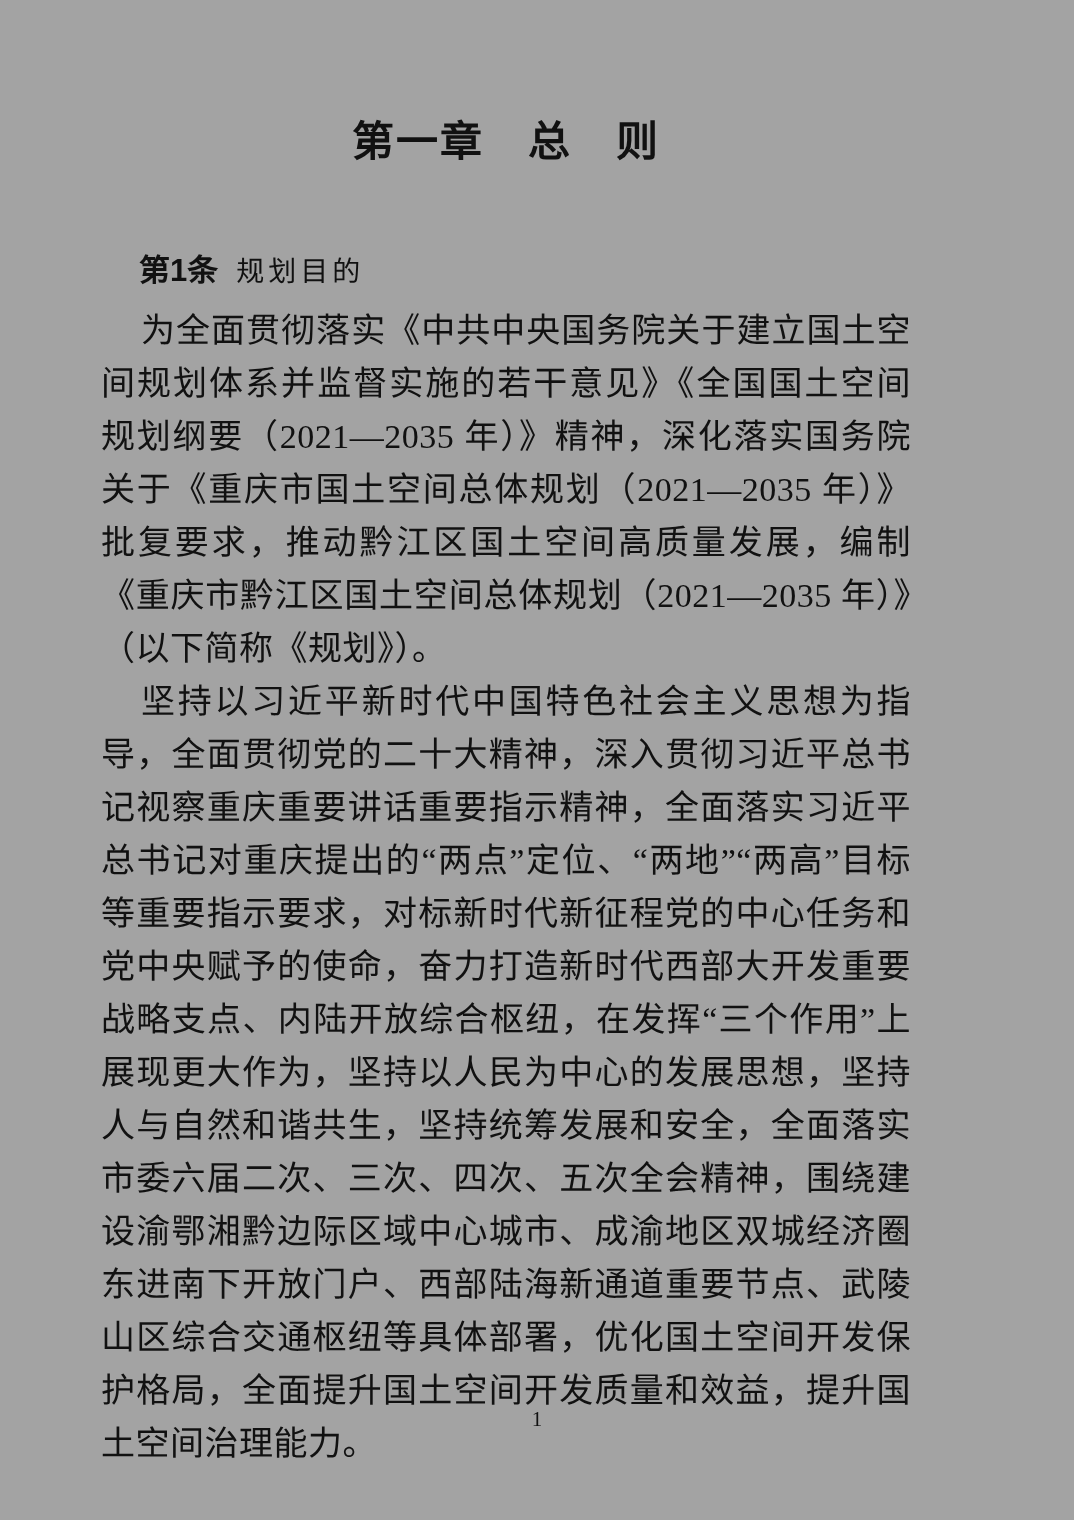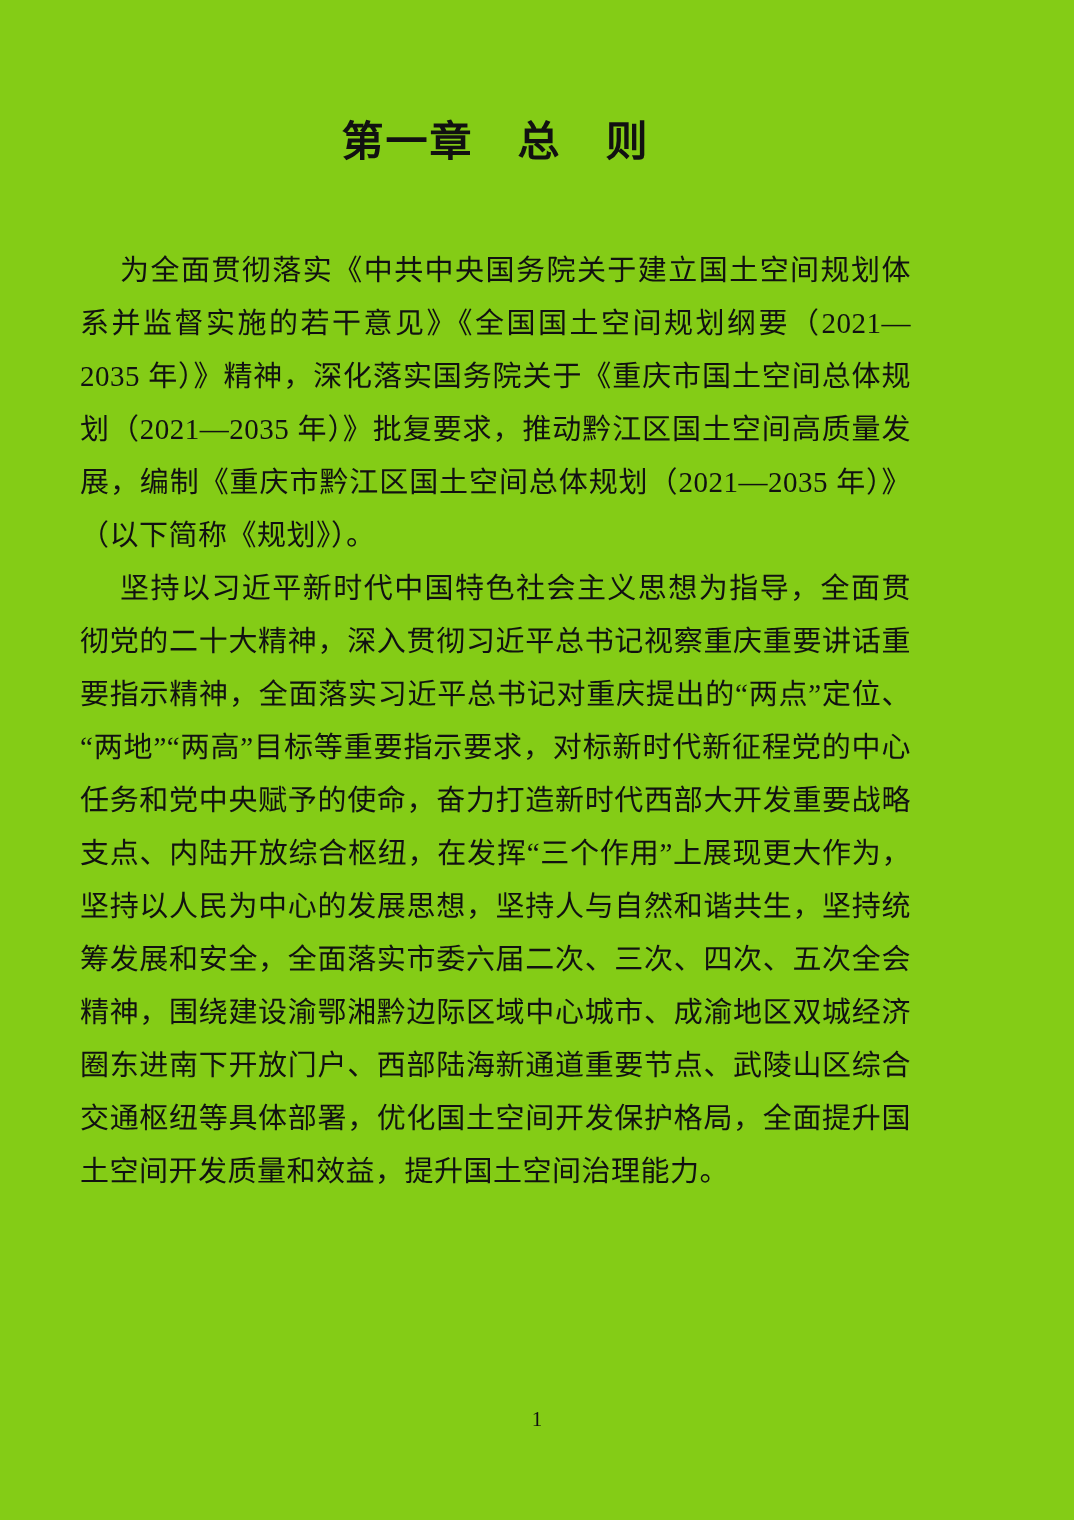--- a/index.html
+++ b/index.html
@@ -14,22 +14,22 @@
     font-family: "Liberation Serif", serif;
     color: #111111;
   }
   .page {
     position: absolute;
     top: 0;
     left: 0;
     width: 1074px;
     height: 1520px;
     box-sizing: border-box;
-    padding: 118px 163px 0 80px;
-    background: #84cc16;
+    padding: 118px 163px 0 101px;
+    background: #a3a3a3;
   }
   .chapter-title {
     text-align: center;
     font-size: 42px;
     line-height: 1.15;
     font-weight: bold;
     letter-spacing: 2px;
     margin: 0 0 78px 0;
     font-family: "Liberation Serif", serif;
   }
@@ -44,21 +44,21 @@
     font-size: 31px;
   }
   .article-title {
     font-size: 28px;
     font-weight: normal;
     margin-left: 14px;
     letter-spacing: 4px;
   }
   .body-paragraph {
     margin: 0;
-    font-size: 29px;
+    font-size: 34px;
     line-height: 53px;
     text-align: justify;
     text-justify: inter-ideograph;
     text-indent: 40px;
     letter-spacing: 0.5px;
   }
   .page-footer {
     position: absolute;
     left: 0;
     bottom: 88px;
@@ -72,20 +72,24 @@
   }
 </style>
 </head>
 <body>
 
 <div class="page">
 
   <h1 class="chapter-title">第一章　总　则</h1>
 
   <section>
+    <div class="article-heading">
+      <span class="article-number">第1条</span>
+      <span class="article-title">规划目的</span>
+    </div>
     <p class="body-paragraph">为全面贯彻落实《中共中央国务院关于建立国土空间规划体系并监督实施的若干意见》《全国国土空间规划纲要（2021—2035 年）》精神，深化落实国务院关于《重庆市国土空间总体规划（2021—2035 年）》批复要求，推动黔江区国土空间高质量发展，编制《重庆市黔江区国土空间总体规划（2021—2035 年）》（以下简称《规划》）。</p>
   </section>
 
   <section>
     <p class="body-paragraph">坚持以习近平新时代中国特色社会主义思想为指导，全面贯彻党的二十大精神，深入贯彻习近平总书记视察重庆重要讲话重要指示精神，全面落实习近平总书记对重庆提出的“两点”定位、“两地”“两高”目标等重要指示要求，对标新时代新征程党的中心任务和党中央赋予的使命，奋力打造新时代西部大开发重要战略支点、内陆开放综合枢纽，在发挥“三个作用”上展现更大作为，坚持以人民为中心的发展思想，坚持人与自然和谐共生，坚持统筹发展和安全，全面落实市委六届二次、三次、四次、五次全会精神，围绕建设渝鄂湘黔边际区域中心城市、成渝地区双城经济圈东进南下开放门户、西部陆海新通道重要节点、武陵山区综合交通枢纽等具体部署，优化国土空间开发保护格局，全面提升国土空间开发质量和效益，提升国土空间治理能力。</p>
   </section>
 
   <div class="page-footer">
     <span class="page-number">1</span>
   </div>

